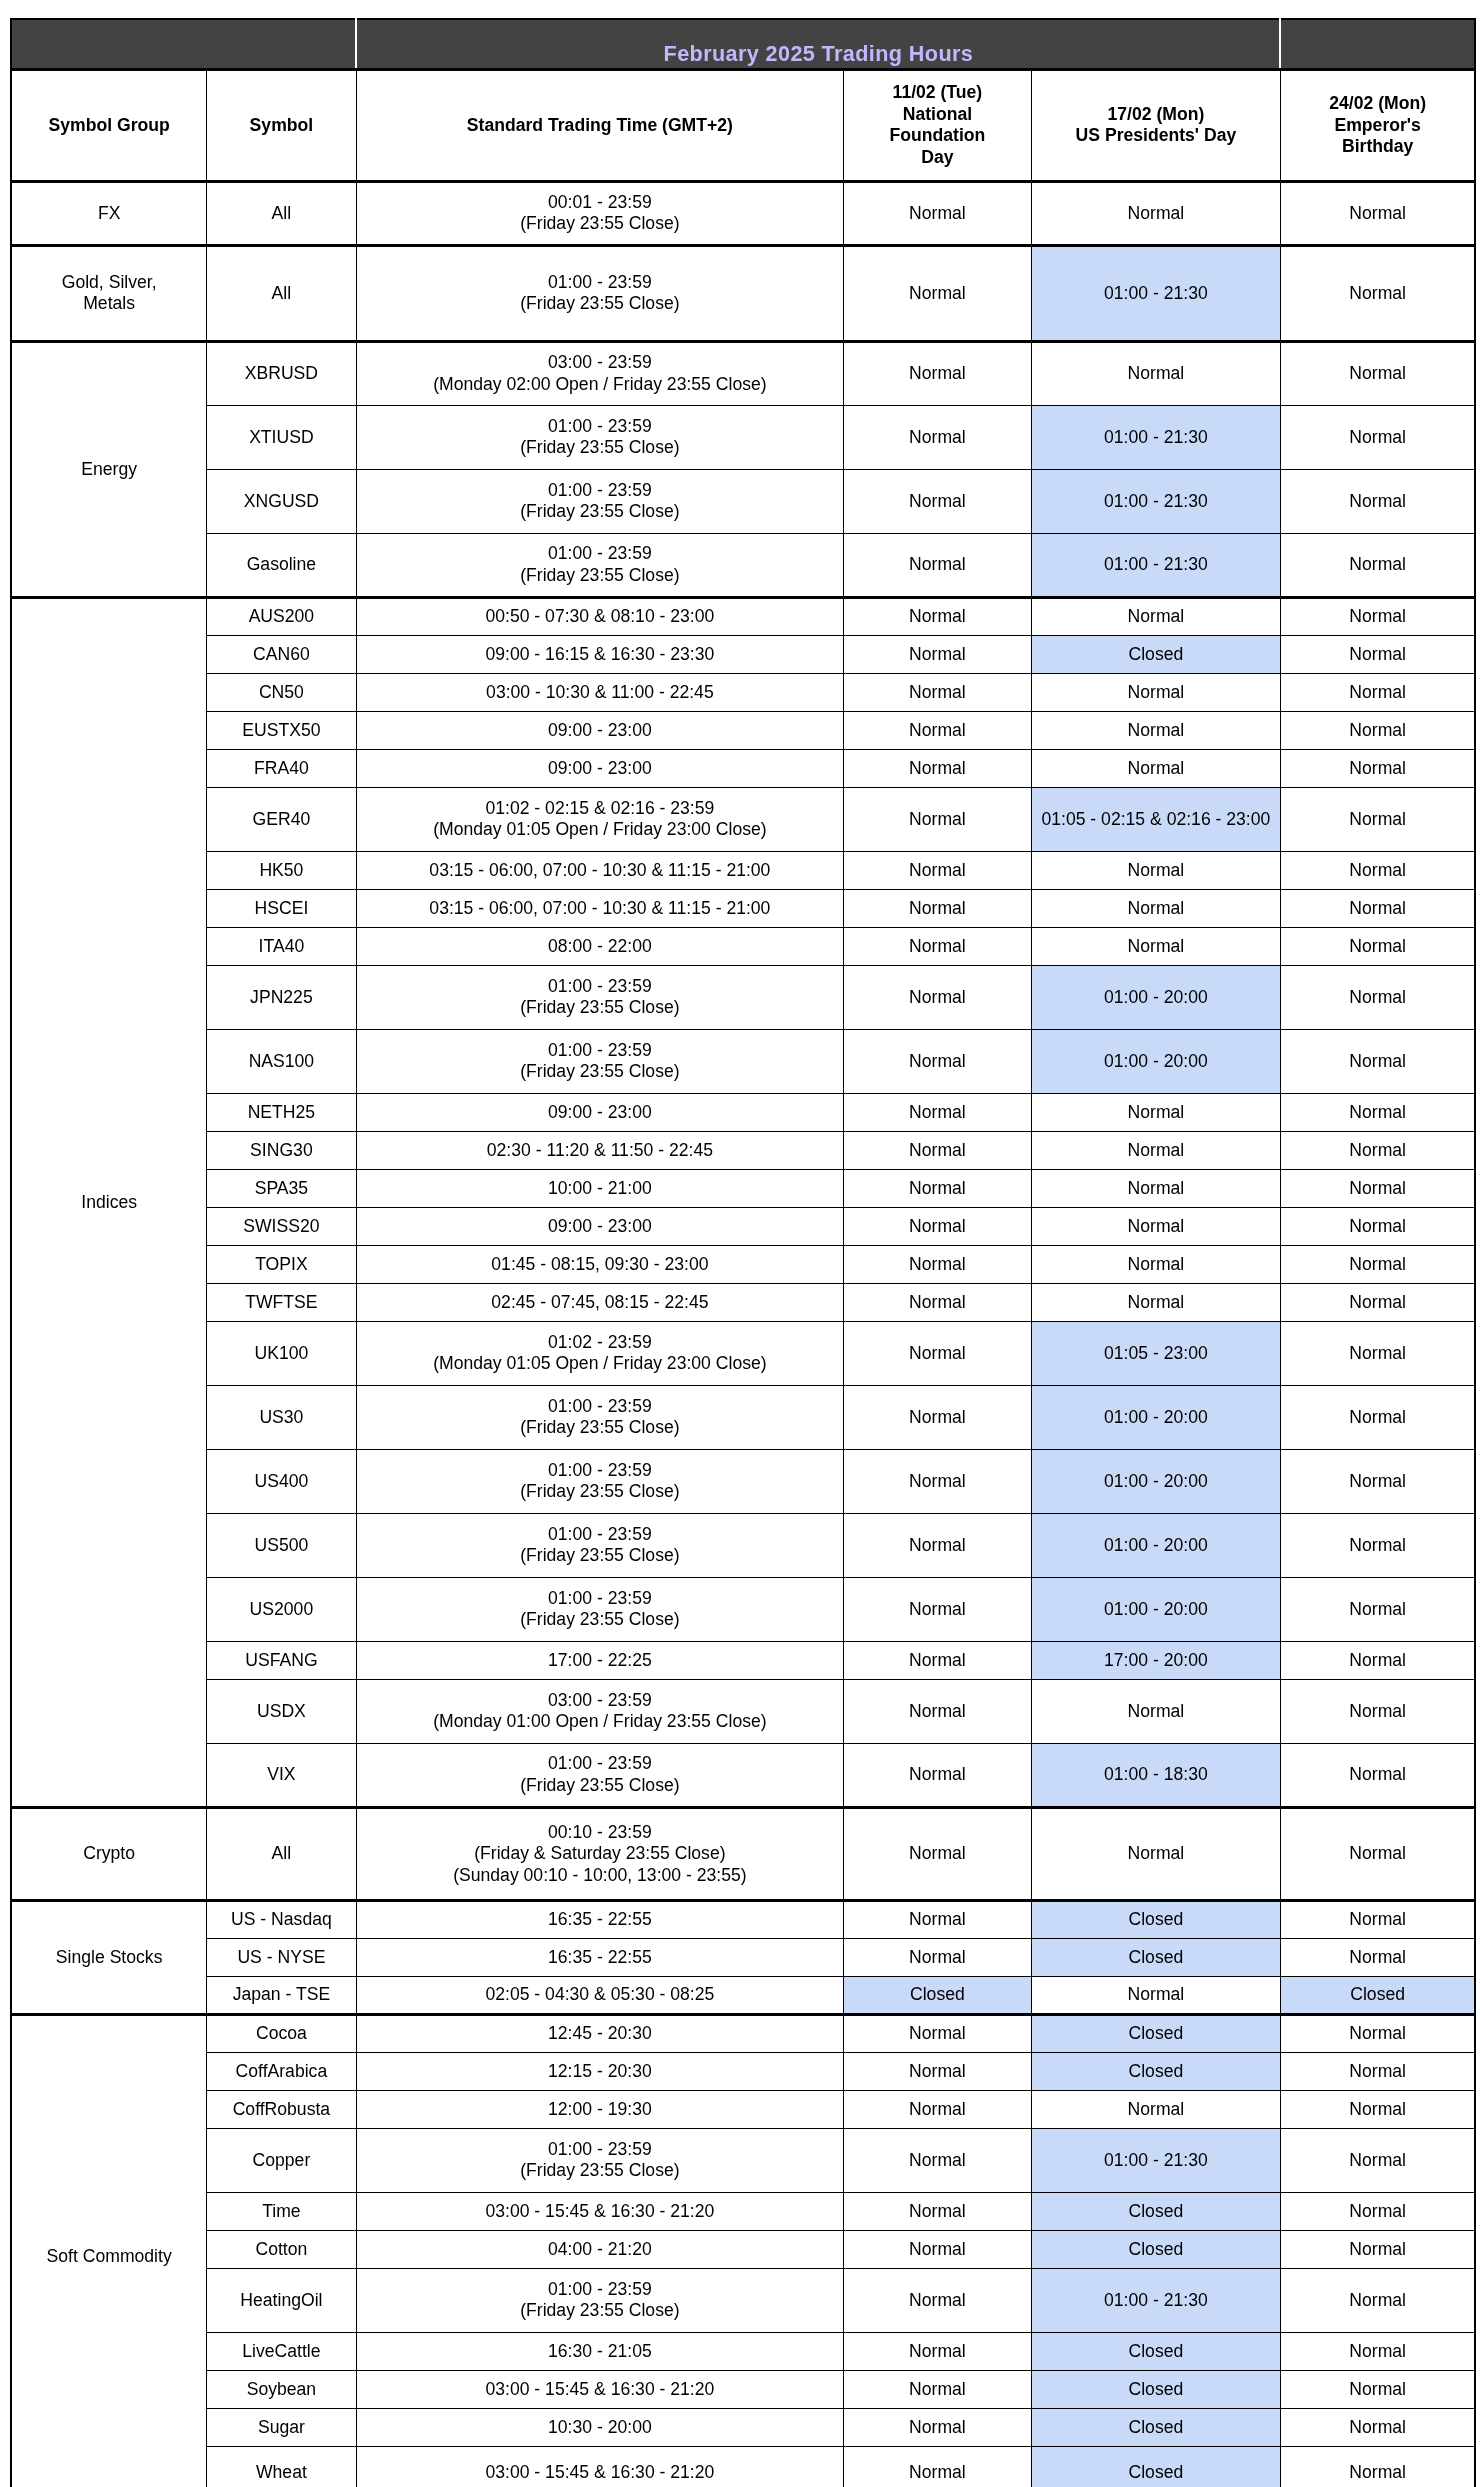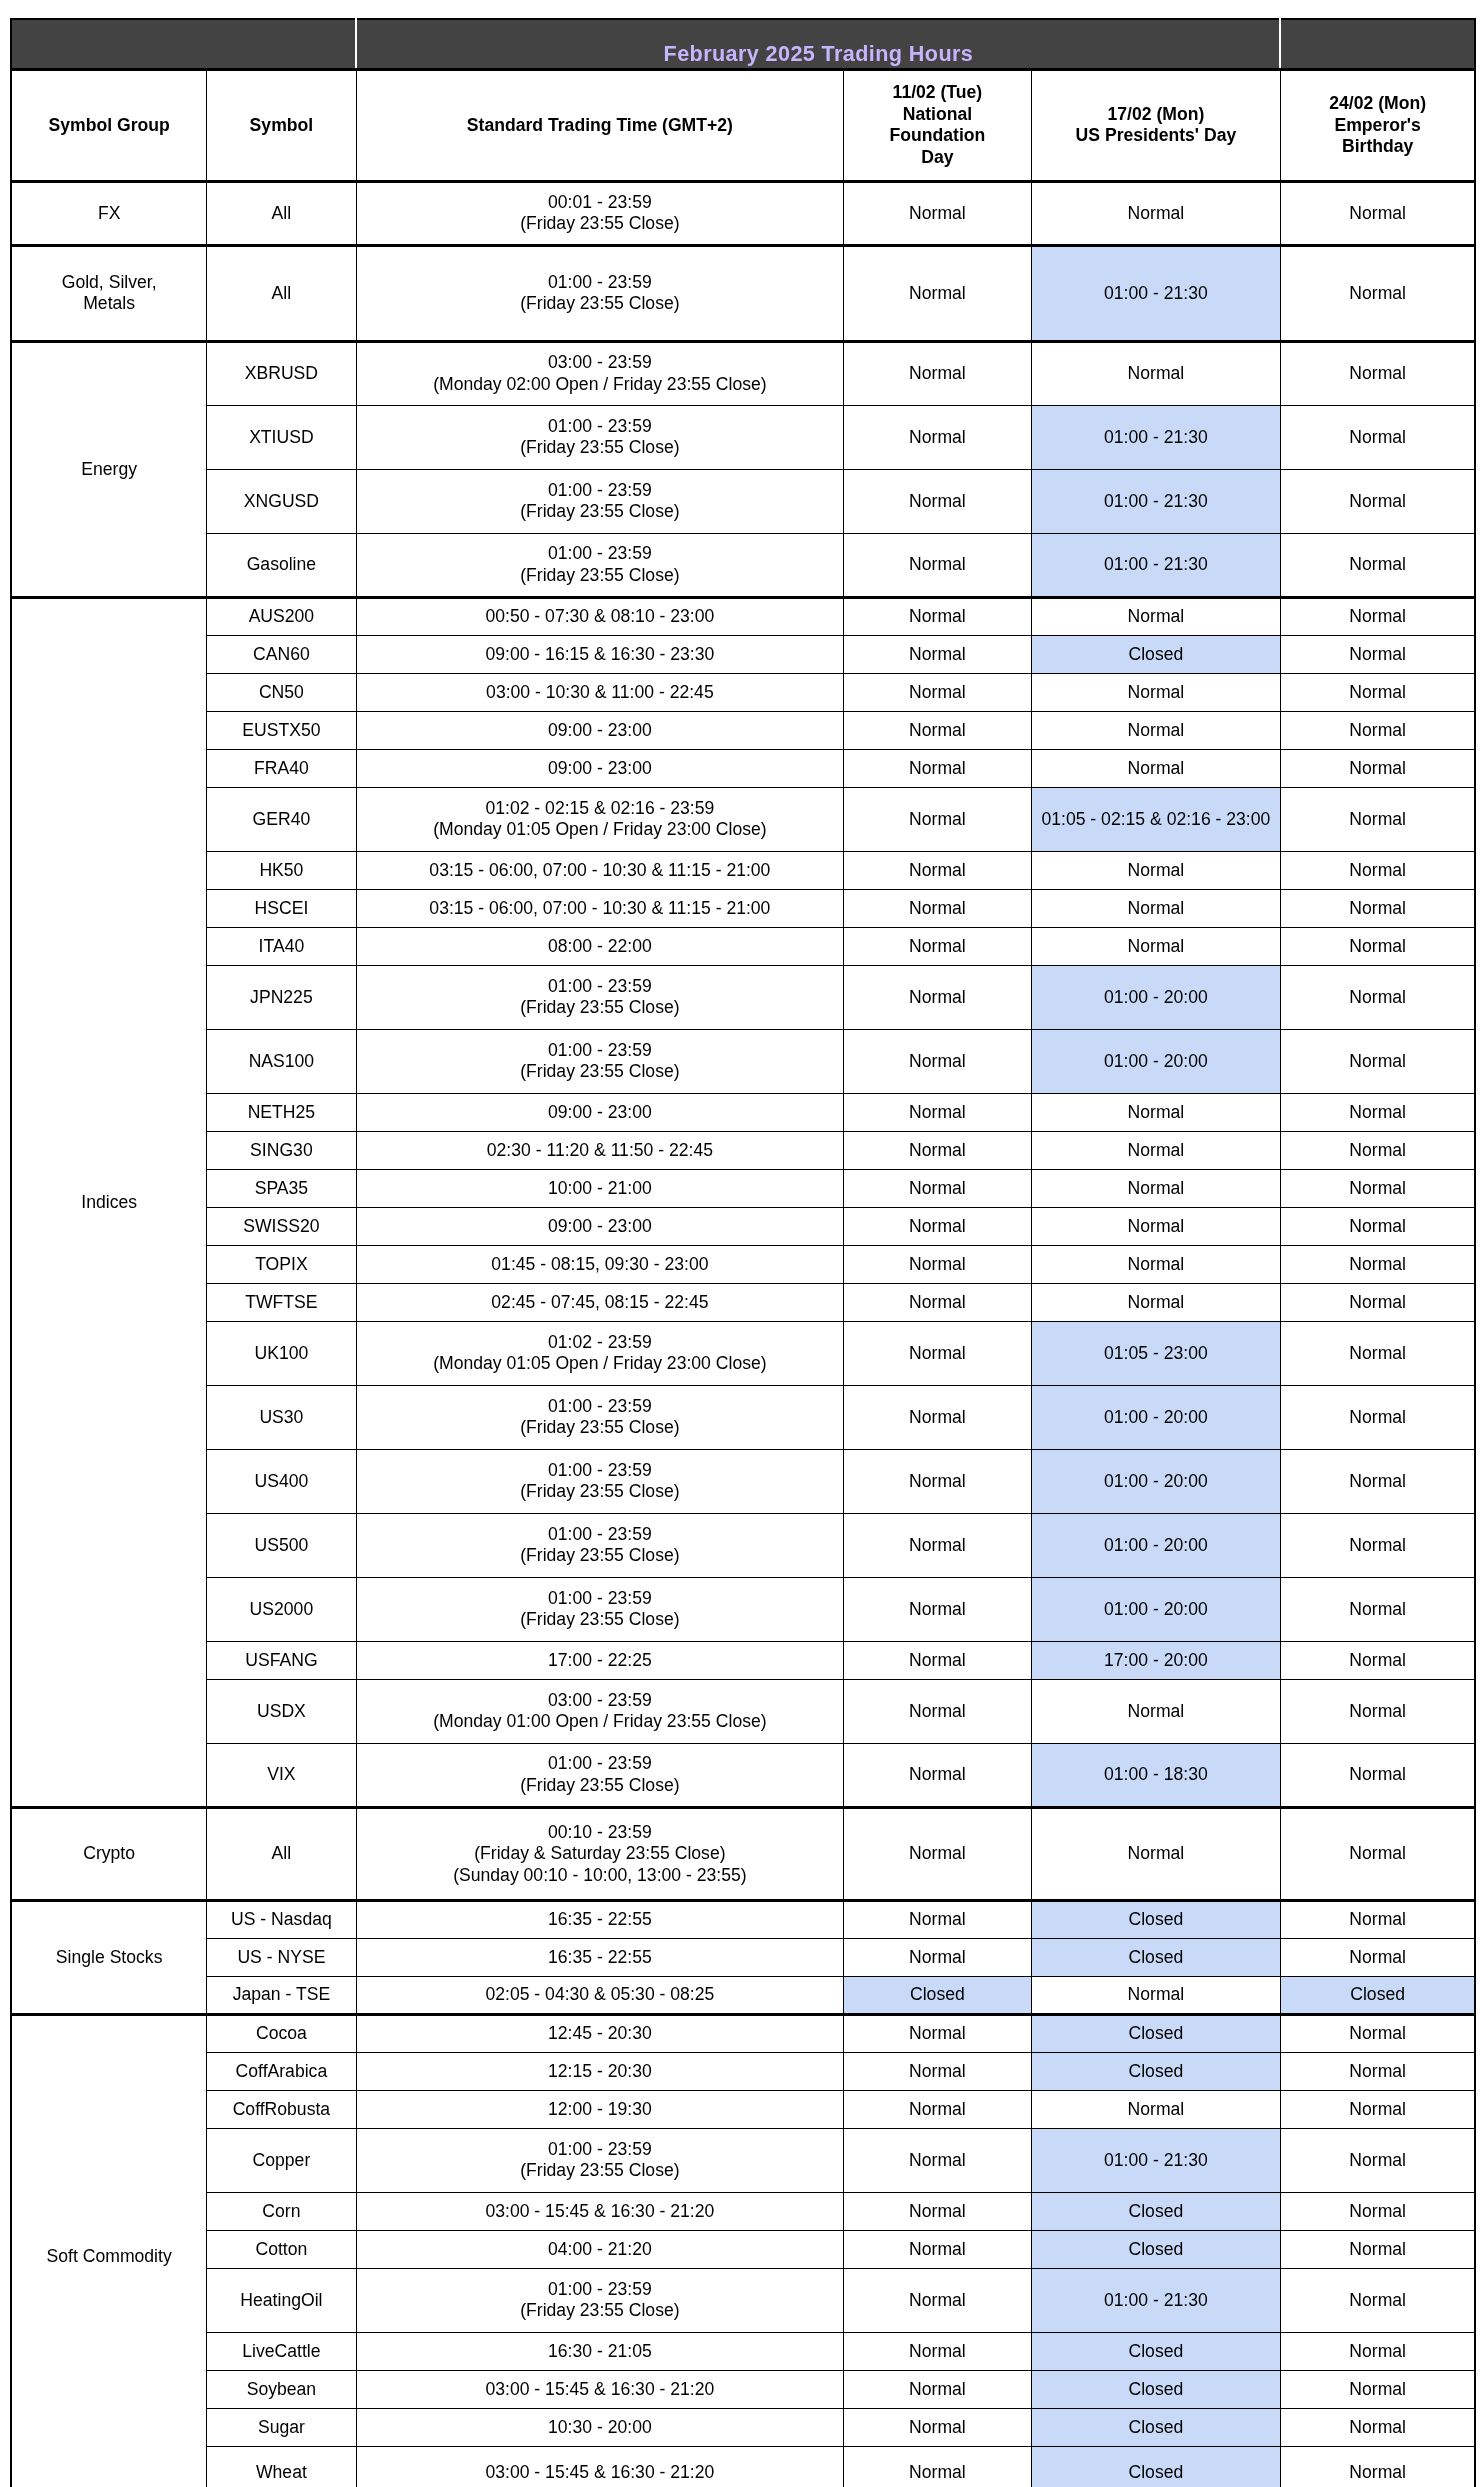--- a/index.html
+++ b/index.html
@@ -381,21 +381,21 @@
         </tr>
         <tr style="height: 64px;">
           <td>Copper</td>
           <td>01:00 - 23:59
 (Friday 23:55 Close)</td>
           <td>Normal</td>
           <td class="hl">01:00 - 21:30</td>
           <td>Normal</td>
         </tr>
         <tr style="height: 38px;">
-          <td>Corn</td>
+          <td>Time</td>
           <td>03:00 - 15:45 &amp; 16:30 - 21:20</td>
           <td>Normal</td>
           <td class="hl">Closed</td>
           <td>Normal</td>
         </tr>
         <tr style="height: 38px;">
           <td>Cotton</td>
           <td>04:00 - 21:20</td>
           <td>Normal</td>
           <td class="hl">Closed</td>

